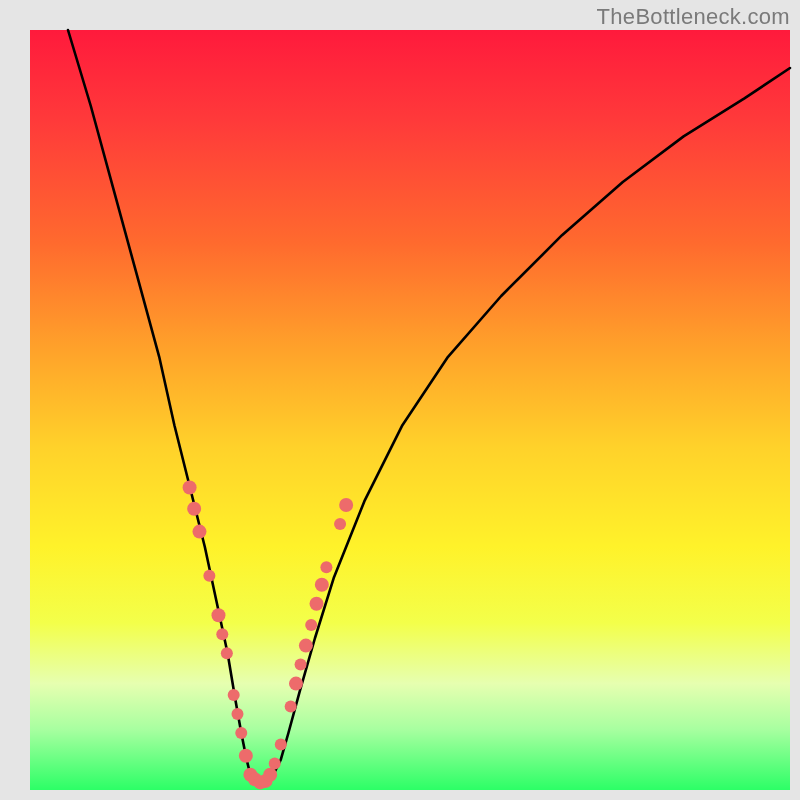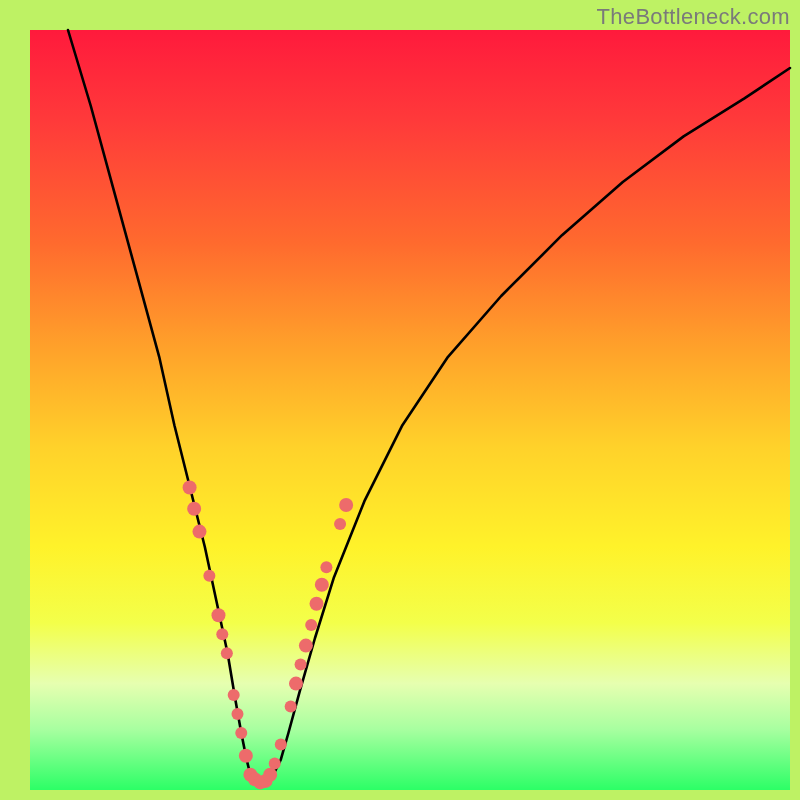--- a/index.html
+++ b/index.html
@@ -8,21 +8,21 @@
     width: 800px;
     height: 800px;
     overflow: hidden;
     background: #000;
     font-family: Arial, Helvetica, sans-serif;
   }
   .frame {
     position: relative;
     width: 800px;
     height: 800px;
-    background: #bef264;
+    background: #e5e5e5;
   }
   .plot-area {
     position: absolute;
     left: 30px;
     top: 30px;
     width: 760px;
     height: 760px;
     background: linear-gradient(
       to bottom,
       #ff1a3c 0%,

